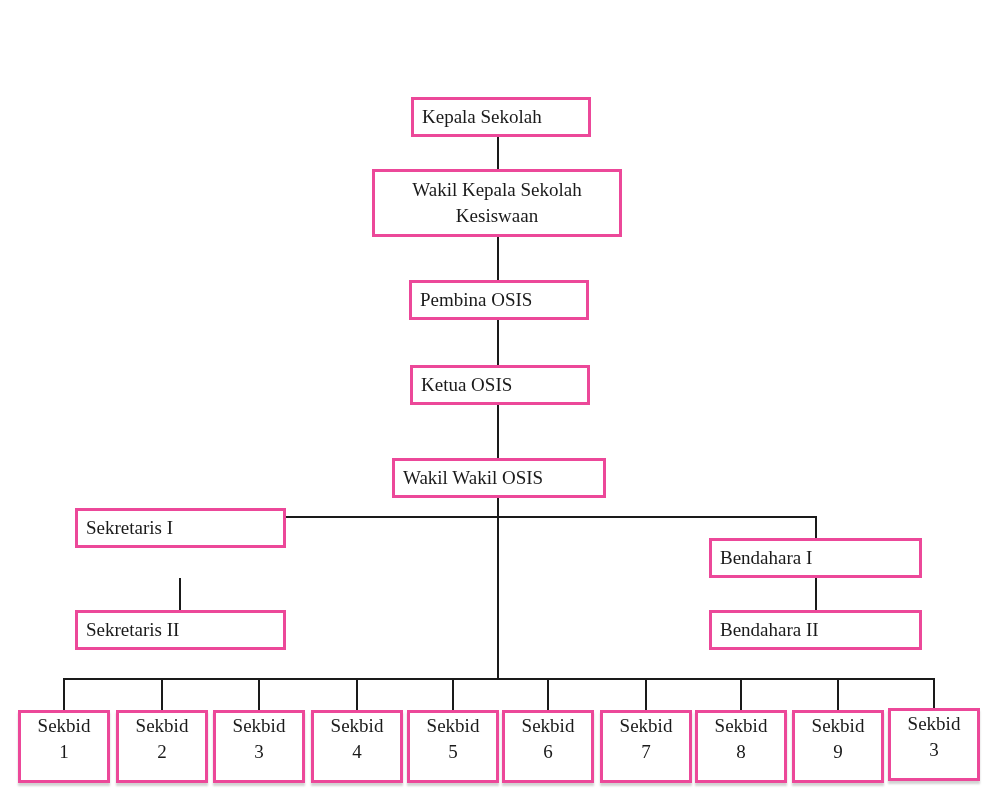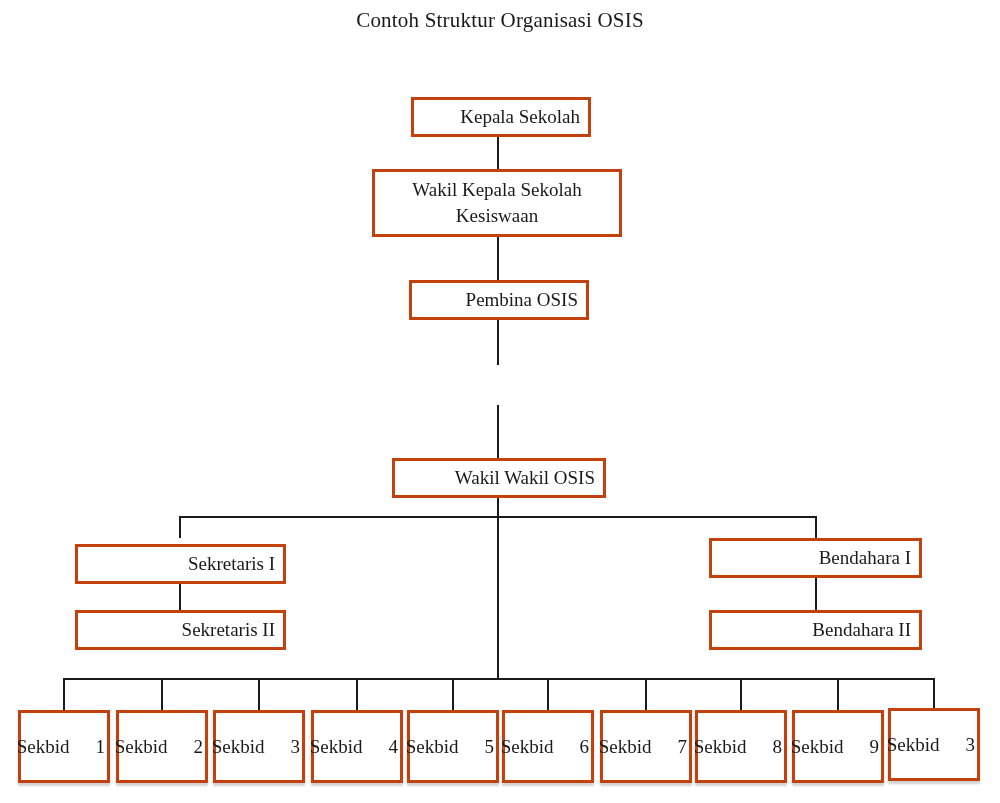--- a/index.html
+++ b/index.html
@@ -21,55 +21,53 @@
     top: 8px;
     left: 0;
     width: 100%;
     text-align: center;
     font-size: 21px;
     letter-spacing: 0.2px;
   }
   .node {
     position: absolute;
     box-sizing: border-box;
-    border: 3px solid #c2410c;
+    border: 3px solid #ec4899;
     background: #ffffff;
     display: flex;
     align-items: center;
-    justify-content: flex-end;
+    justify-content: flex-start;
     text-align: center;
     font-size: 19px;
     line-height: 1.35;
     padding: 0 8px;
     z-index: 2;
   }
   .sekbid {
     top: 710px;
     width: 92px;
     height: 73px;
-    flex-direction: row;
+    flex-direction: column;
     padding: 0 2px;
     box-shadow: 0 3px 2px rgba(0,0,0,0.18);
-    gap: 26px;
   }
   .sekbid span { display: block; }
   .line {
     position: absolute;
     background: #1a1a1a;
     z-index: 1;
   }
   .v { width: 2px; }
   .h { height: 2px; }
 </style>
 </head>
 <body>
 
 <div class="canvas">
 
-  <div class="title">Contoh Struktur Organisasi OSIS</div>
 
   <div class="line v" style="left:497px;top:137px;height:32px"></div>
   <div class="line v" style="left:497px;top:237px;height:43px"></div>
   <div class="line v" style="left:497px;top:319px;height:46px"></div>
   <div class="line v" style="left:497px;top:405px;height:53px"></div>
   <div class="line v" style="left:497px;top:497px;height:181px"></div>
 
   <div class="line h" style="left:179px;top:516px;width:638px"></div>
   <div class="line v" style="left:179px;top:516px;height:22px"></div>
   <div class="line v" style="left:815px;top:516px;height:22px"></div>
@@ -93,26 +91,29 @@
   </div>
 
   <div class="node" style="left:372px;top:169px;width:250px;height:68px">
     <span>Wakil Kepala Sekolah Kesiswaan</span>
   </div>
 
   <div class="node" style="left:409px;top:280px;width:180px;height:40px">
     <span>Pembina OSIS</span>
   </div>
 
+  <div class="node" style="left:410px;top:365px;width:180px;height:40px">
+    <span>Ketua OSIS</span>
+  </div>
 
   <div class="node" style="left:392px;top:458px;width:214px;height:40px">
     <span>Wakil Wakil OSIS</span>
   </div>
 
-  <div class="node" style="left:75px;top:544px;width:211px;height:40px">
+  <div class="node" style="left:75px;top:508px;width:211px;height:40px">
     <span>Sekretaris I</span>
   </div>
 
   <div class="node" style="left:75px;top:610px;width:211px;height:40px">
     <span>Sekretaris II</span>
   </div>
 
   <div class="node" style="left:709px;top:610px;width:213px;height:40px">
     <span>Bendahara II</span>
   </div>

